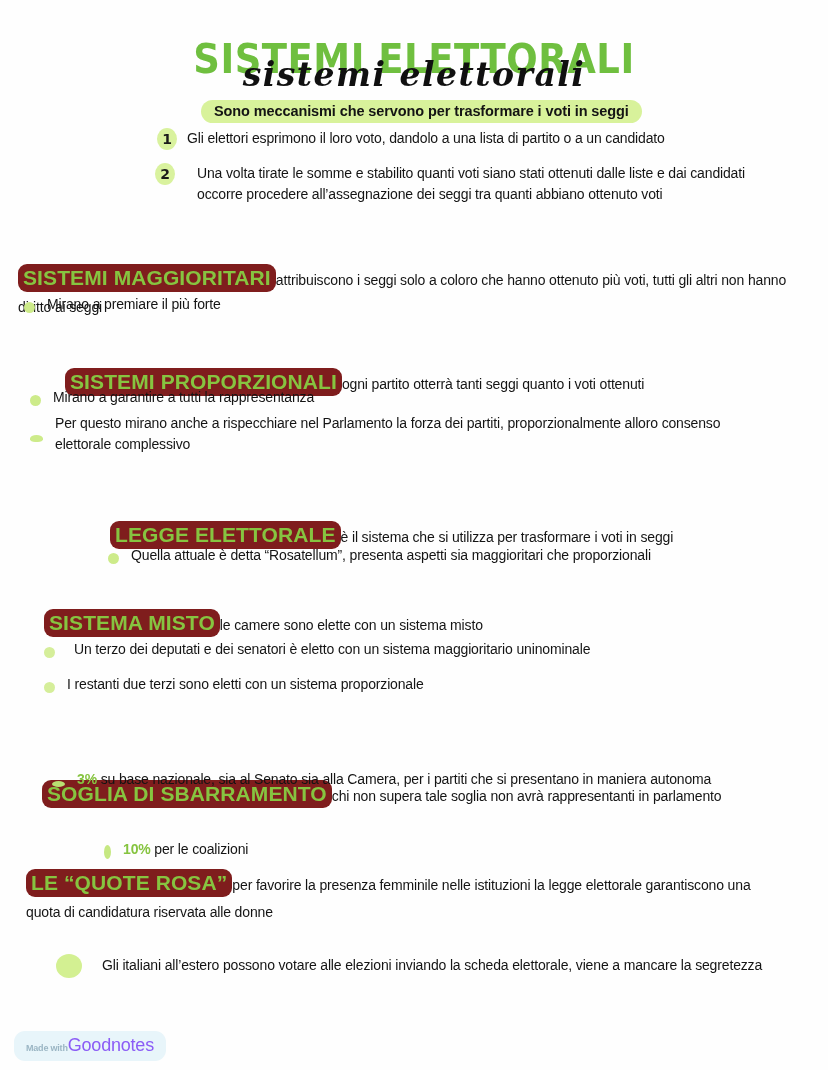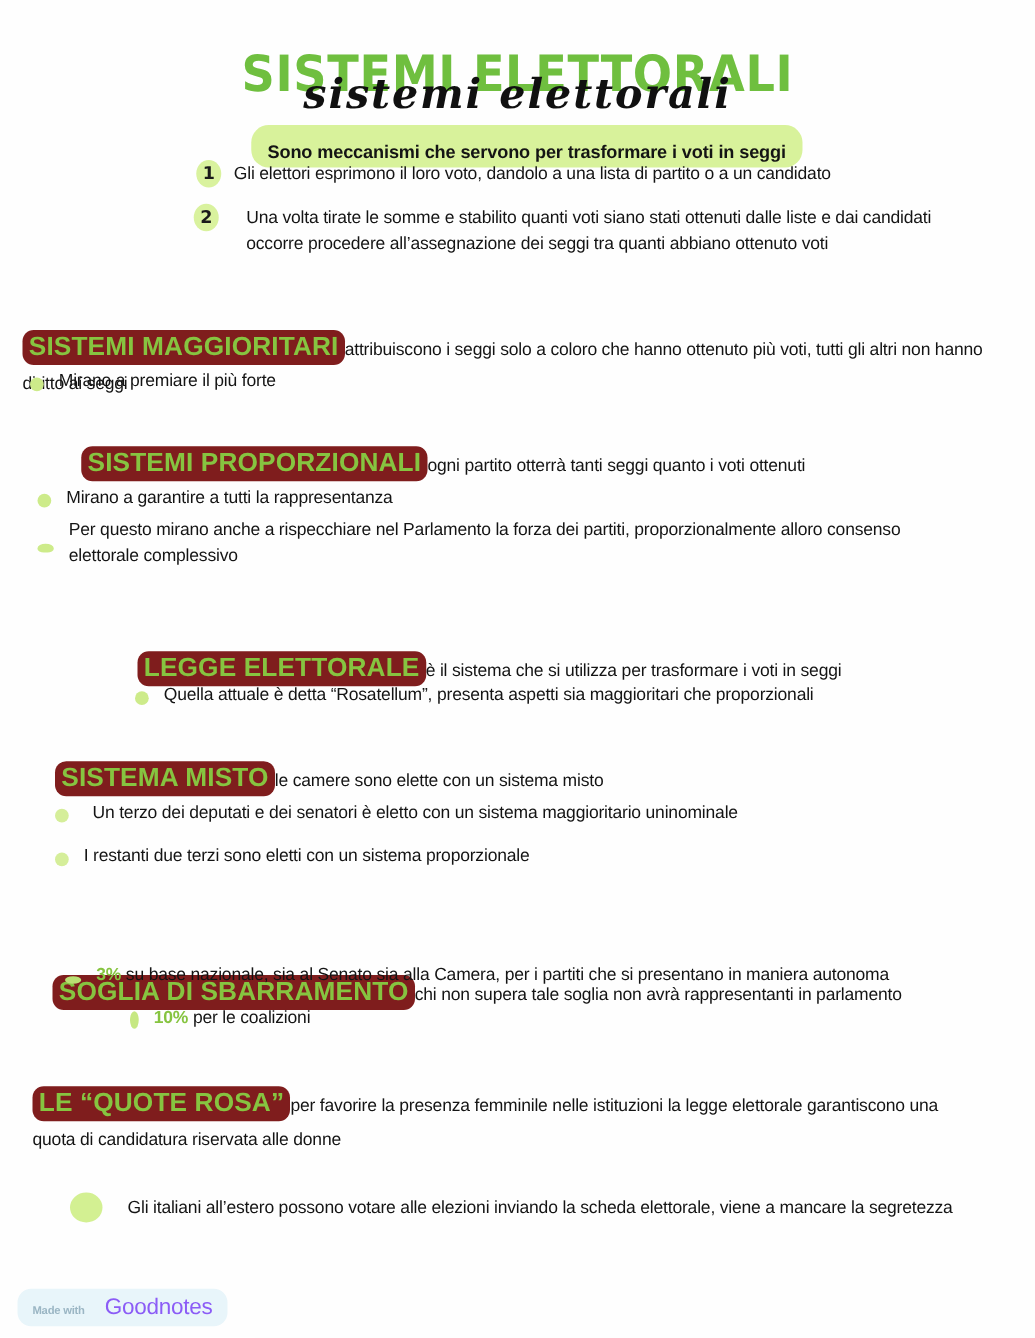--- a/index.html
+++ b/index.html
@@ -55,21 +55,21 @@
     font-size: 33px;
     letter-spacing: 1.5px;
     color: #101010;
   }
 
   
   .pill {
     display: inline-block;
     background: #d8f29b;
     border-radius: 14px;
-    padding: 14px 13px 4px 13px;
+    padding: 3px 13px 4px 13px;
     color: #141414;
     font-size: 14.5px;
     font-weight: 600;
     letter-spacing: -0.1px;
   }
 
   .hl-green {
     display: inline;
     background: #7f1d1d;
     color: #86c440;
@@ -172,48 +172,48 @@
     height: 24px;
     border-radius: 50%;
     background: #d3f092;
     margin-top: 1px;
   }
 
   
   #sec-magg         { top: 261px; left: 18px;  width: 800px; }
   #magg-b1          { top: 294px; left: 24px;  width: 500px; }
 
-  #sec-prop         { top: 354px; left: 34px;  width: 700px; padding-left: 31px; }
+  #sec-prop         { top: 365px; left: 34px;  width: 700px; padding-left: 31px; }
   #prop-b1          { top: 387px; left: 30px;  width: 520px; }
   #prop-b2          { top: 413px; left: 30px;  width: 700px; }
 
   #sec-legge        { top: 518px; left: 110px; width: 640px; }
   #legge-b1         { top: 545px; left: 108px; width: 620px; }
 
   #sec-misto        { top: 606px; left: 44px;  width: 620px; }
   #misto-b1         { top: 639px; left: 44px;  width: 600px; }
   #misto-b1 .b-text { margin-left: 19px; }
   #misto-b2         { top: 674px; left: 44px;  width: 560px; }
 
   #sec-soglia       { top: 777px; left: 42px;  width: 700px; }
   #soglia-b1        { top: 769px; left: 52px;  width: 720px; }
-  #soglia-b2        { top: 803px; left: 56px;  width: 400px; padding-left: 48px; }
+  #soglia-b2        { top: 839px; left: 56px;  width: 400px; padding-left: 48px; }
 
   #sec-quote        { top: 866px; left: 26px;  width: 760px; }
   #final-row        { top: 953px; left: 56px;  width: 740px; }
   #final-row .b-text { margin-left: 20px; }
 
   
   #goodnotes-badge {
     position: absolute;
     left: 14px;
     top: 1031px;
     display: flex;
     align-items: baseline;
-    gap: 16px;
+    gap: 0;
     background: #e8f5fa;
     border-radius: 11px;
     padding: 4px 12px 5px 12px;
   }
   #goodnotes-badge .gn-made {
     font-size: 9px;
     color: #9bb6c4;
     font-weight: 600;
     letter-spacing: -0.2px;
   }

